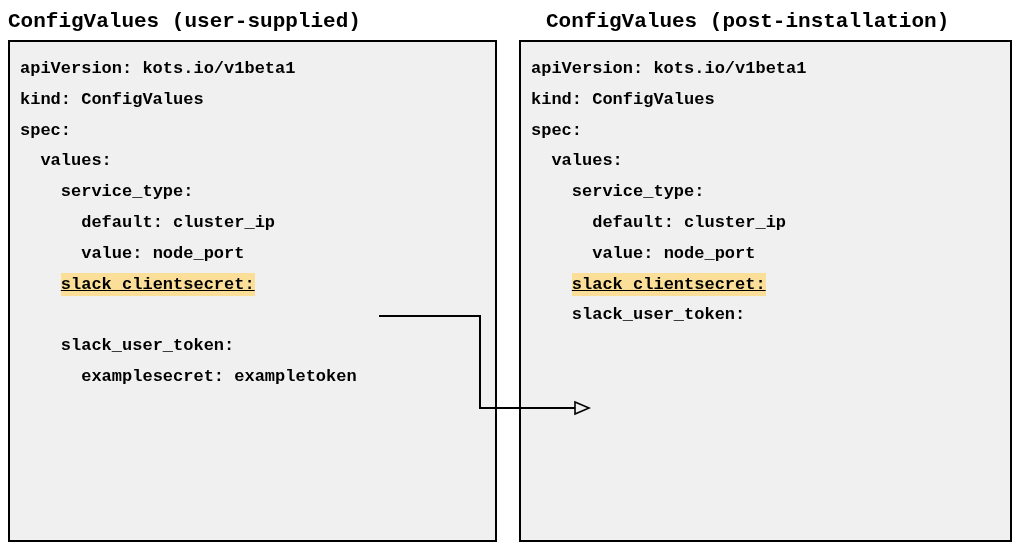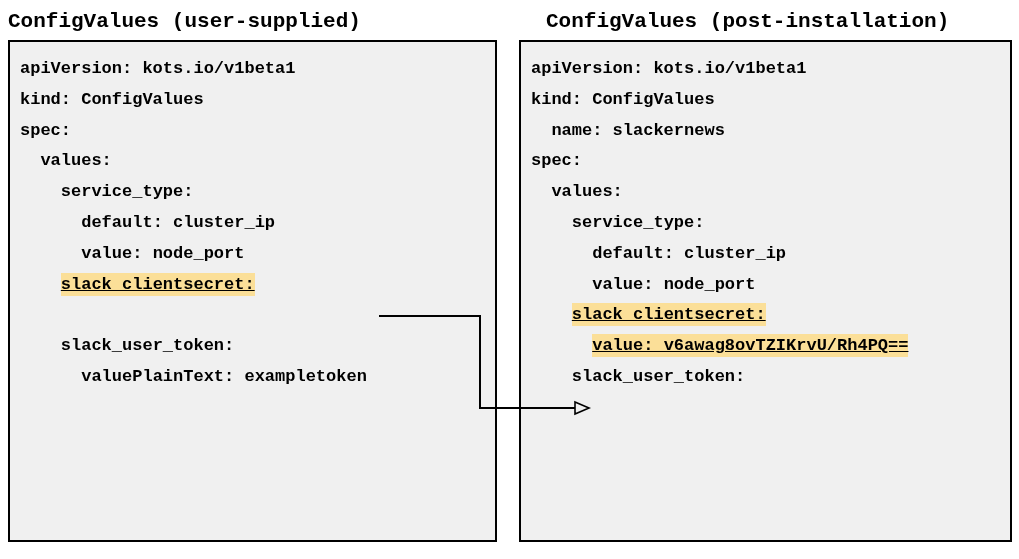--- a/index.html
+++ b/index.html
@@ -71,34 +71,32 @@
       <div class="code-line"><span></span><span>apiVersion: kots.io/v1beta1</span></div>
       <div class="code-line"><span></span><span>kind: ConfigValues</span></div>
       <div class="code-line"><span></span><span>spec:</span></div>
       <div class="code-line"><span>  </span><span>values:</span></div>
       <div class="code-line"><span>    </span><span>service_type:</span></div>
       <div class="code-line"><span>      </span><span>default: cluster_ip</span></div>
       <div class="code-line"><span>      </span><span>value: node_port</span></div>
       <div class="code-line"><span>    </span><span class="hl">slack_clientsecret:</span></div>
       <div class="code-line"><span>      </span></div>
       <div class="code-line"><span>    </span><span>slack_user_token:</span></div>
-      <div class="code-line"><span>      </span><span>valuePlainText: exampletoken</span></div>
+      <div class="code-line"><span>      </span><span>examplesecret: exampletoken</span></div>
     </div>
 
   <div class="panel right">
       <div class="code-line"><span></span><span>apiVersion: kots.io/v1beta1</span></div>
       <div class="code-line"><span></span><span>kind: ConfigValues</span></div>
-      <div class="code-line"><span>  </span><span>name: slackernews</span></div>
       <div class="code-line"><span></span><span>spec:</span></div>
       <div class="code-line"><span>  </span><span>values:</span></div>
       <div class="code-line"><span>    </span><span>service_type:</span></div>
       <div class="code-line"><span>      </span><span>default: cluster_ip</span></div>
       <div class="code-line"><span>      </span><span>value: node_port</span></div>
       <div class="code-line"><span>    </span><span class="hl">slack_clientsecret:</span></div>
-      <div class="code-line"><span>      </span><span class="hl">value: v6awag8ovTZIKrvU/Rh4PQ==</span></div>
       <div class="code-line"><span>    </span><span>slack_user_token:</span></div>
     </div>
 
   <svg class="arrow-overlay" width="1019" height="559" viewBox="0 0 1019 559">
     <path d="M379 316 H480 V408 H575" fill="none" stroke="#000000" stroke-width="2"></path>
     <polygon points="575,402 589,408 575,414" fill="#f0f0f0" stroke="#000000" stroke-width="1.6"></polygon>
   </svg>
 
 </div>
 

